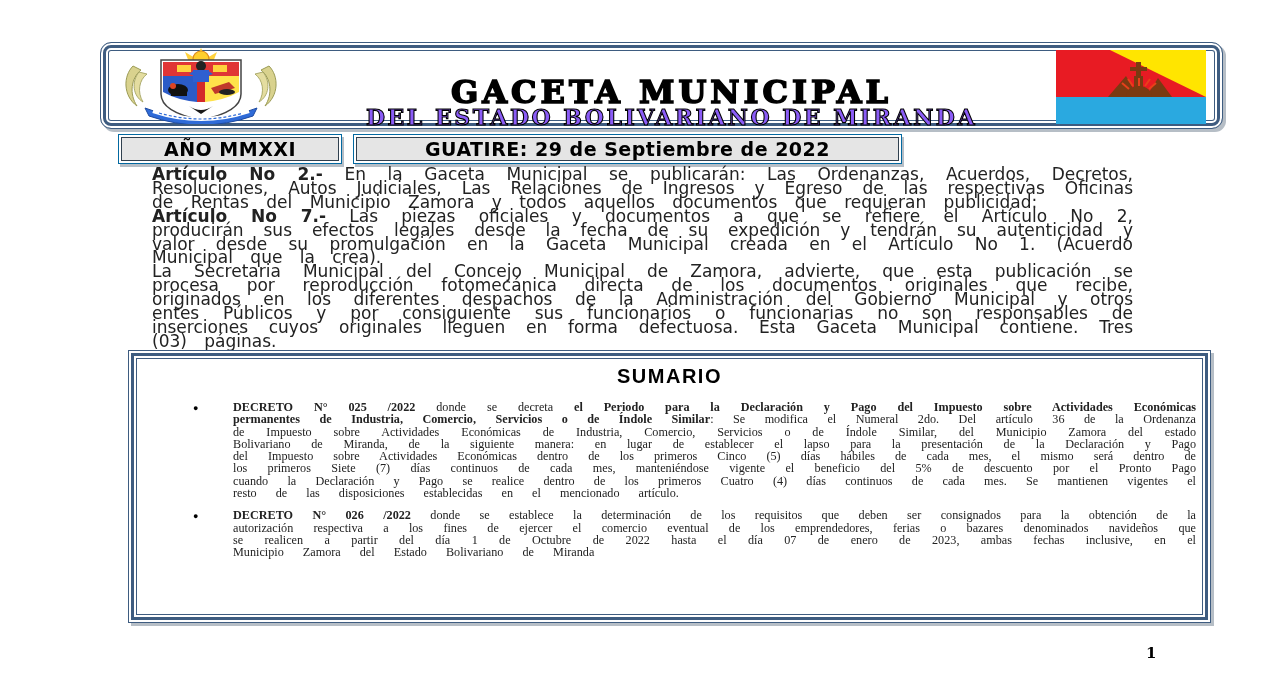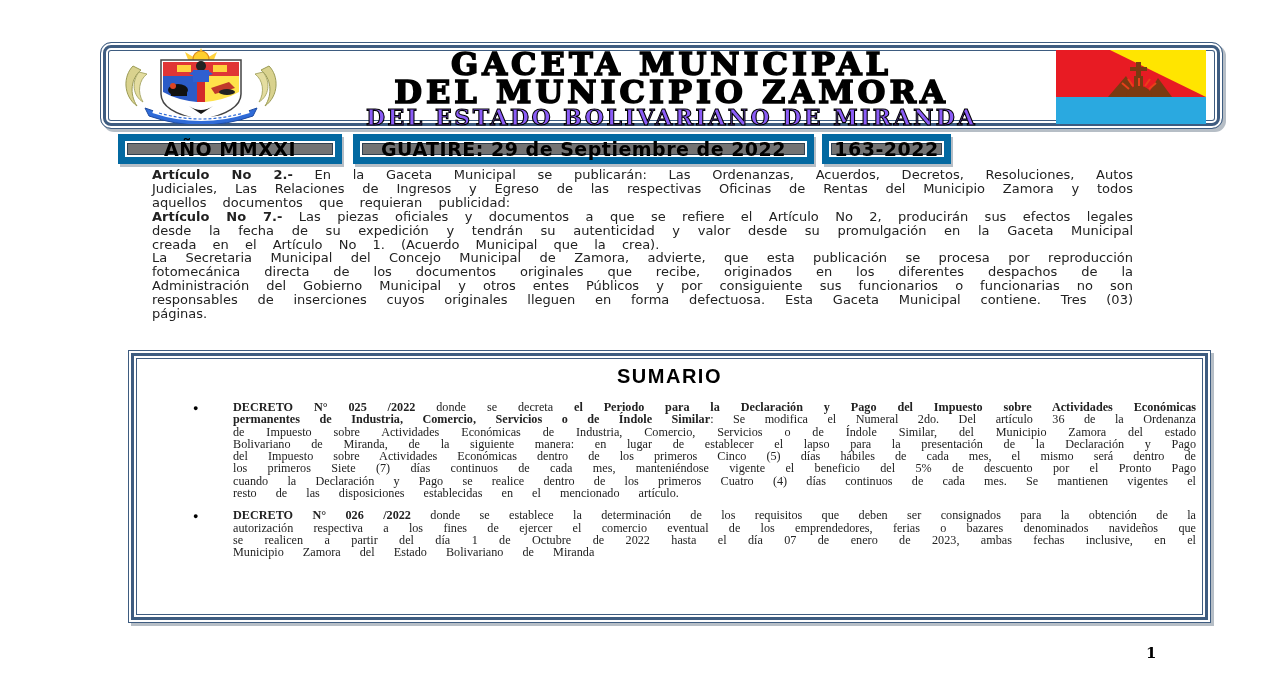--- a/index.html
+++ b/index.html
@@ -12,22 +12,22 @@
     position:absolute;background:#fff;box-sizing:border-box;
     border:1px solid #3e5c80;
     box-shadow:
       inset 0 0 0 2px #ffffff,
       inset 0 0 0 5px #3e5c80,
       inset 0 0 0 7px #ffffff,
       inset 0 0 0 8px #3e5c80,
       3px 3px 0 rgba(122,136,152,0.55);
   }
   .ibox{
-    background:#737373;box-sizing:border-box;
-    border:7px solid #0369a1;
+    background:#e5e5e5;box-sizing:border-box;
+    border:1px solid #0369a1;
     box-shadow:
       inset 0 0 0 2px #ffffff,
       inset 0 0 0 3px #30404f,
       2px 3px 0 rgba(122,136,152,0.55);
     display:flex;align-items:center;justify-content:center;
   }
   
   .header-box{left:100px;top:42px;width:1123px;height:87px;display:flex;align-items:flex-end;border-radius:11px;}
   .crest{margin-left:14px;flex:0 0 auto;}
   .flag{margin-right:16px;flex:0 0 auto;}
@@ -40,27 +40,27 @@
     font-family:"DejaVu Serif",serif;font-weight:bold;font-size:22px;line-height:22px;
     letter-spacing:2.5px;color:#8b5cf6;-webkit-text-stroke:1.1px #000;white-space:nowrap;
   }
   
   .info-bar{position:absolute;left:118px;top:134px;height:30px;display:flex;}
   .info-text{
     font-family:"DejaVu Sans",sans-serif;font-weight:bold;font-size:19px;
     letter-spacing:0.5px;color:#000;white-space:nowrap;padding:0 6px;
   }
   .b-year{width:224px;margin-right:11px;}
-  .b-date{width:461px;margin-right:8px;}
+  .b-date{width:549px;margin-right:8px;}
   .b-numlabel{width:178px;margin-right:6px;}
   .b-numval{width:129px;}
   
   .body-text{
     position:absolute;left:152px;top:168px;width:981px;
-    font-family:"DejaVu Sans",sans-serif;font-size:13px;line-height:13.9px;
+    font-family:"DejaVu Sans",sans-serif;font-size:17px;line-height:13.9px;
     text-align:justify;word-spacing:12px;color:#222;
   }
   .body-text p{margin:0;}
   .lead{font-weight:bold;}
   
   .sumario-box{left:128px;top:350px;width:1083px;min-height:273px;padding-bottom:6px;}
   .sumario-title{
     margin-top:14px;text-align:center;font-family:"Liberation Sans",sans-serif;
     font-weight:bold;font-size:20px;letter-spacing:1.5px;color:#000;
   }
@@ -122,21 +122,20 @@
       <path d="M74 58 q12 8 24 0 l-12 8 Z" fill="#1a1a1a"></path>
 
       <path d="M30 60 q56 22 112 0 l-4 8 q-52 18 -104 0 Z" fill="#2f6bd8" stroke="#1d4aa0" stroke-width="1"></path>
       <path d="M38 63 q48 16 96 0" stroke="#ffffff" stroke-width="4" fill="none"></path>
       <path d="M44 65 q42 12 84 0" stroke="#2f6bd8" stroke-width="1.2" fill="none" stroke-dasharray="3 2"></path>
     </svg>
   </div>
 
   <div class="masthead">
     <div class="title-big">GACETA MUNICIPAL</div>
-    <div class="title-big">DEL MUNICIPIO ZAMORA</div>
     <div class="title-small">DEL ESTADO BOLIVARIANO DE MIRANDA</div>
   </div>
 
   <div class="flag">
     <svg width="150" height="74" viewBox="0 0 150 74">
       <rect x="0" y="0" width="150" height="47" fill="#ffe500"></rect>
       <polygon points="0,0 54,0 150,47 0,47" fill="#e81b23"></polygon>
       <rect x="0" y="47" width="150" height="27" fill="#2aa9e0"></rect>
 
       <polygon points="52,47 70,26 82,47" fill="#7a3a12"></polygon>
@@ -158,23 +157,20 @@
   </div>
 </div>
 
 <div class="info-bar">
   <div class="ibox b-year">
     <span class="info-text">AÑO MMXXI</span>
   </div>
   <div class="ibox b-date">
     <span class="info-text">GUATIRE: 29 de Septiembre de 2022</span>
   </div>
-  <div class="ibox b-numval">
-    <span class="info-text">163-2022</span>
-  </div>
 </div>
 
 <div class="body-text">
   <p><span class="lead">Artículo No 2.-</span><span> En la Gaceta Municipal se publicarán: Las Ordenanzas, Acuerdos, Decretos, Resoluciones, Autos Judiciales, Las Relaciones de Ingresos y Egreso de las respectivas Oficinas de Rentas del Municipio Zamora y todos aquellos documentos que requieran publicidad:</span></p>
   <p><span class="lead">Artículo No 7.-</span><span> Las piezas oficiales y documentos a que se refiere el Artículo No 2, producirán sus efectos legales desde la fecha de su expedición y tendrán su autenticidad y valor desde su promulgación en la Gaceta Municipal creada en el Artículo No 1. (Acuerdo Municipal que la crea).</span></p>
   <p><span class="lead"></span><span>La Secretaria Municipal del Concejo Municipal de Zamora, advierte, que esta publicación se procesa por reproducción fotomecánica directa de los documentos originales que recibe, originados en los diferentes despachos de la Administración del Gobierno Municipal y otros entes Públicos y por consiguiente sus funcionarios o funcionarias no son responsables de inserciones cuyos originales lleguen en forma defectuosa. Esta Gaceta Municipal contiene. Tres (03) páginas.</span></p>
 </div>
 
 <div class="dbox sumario-box">
   <div class="sumario-title">SUMARIO</div>

